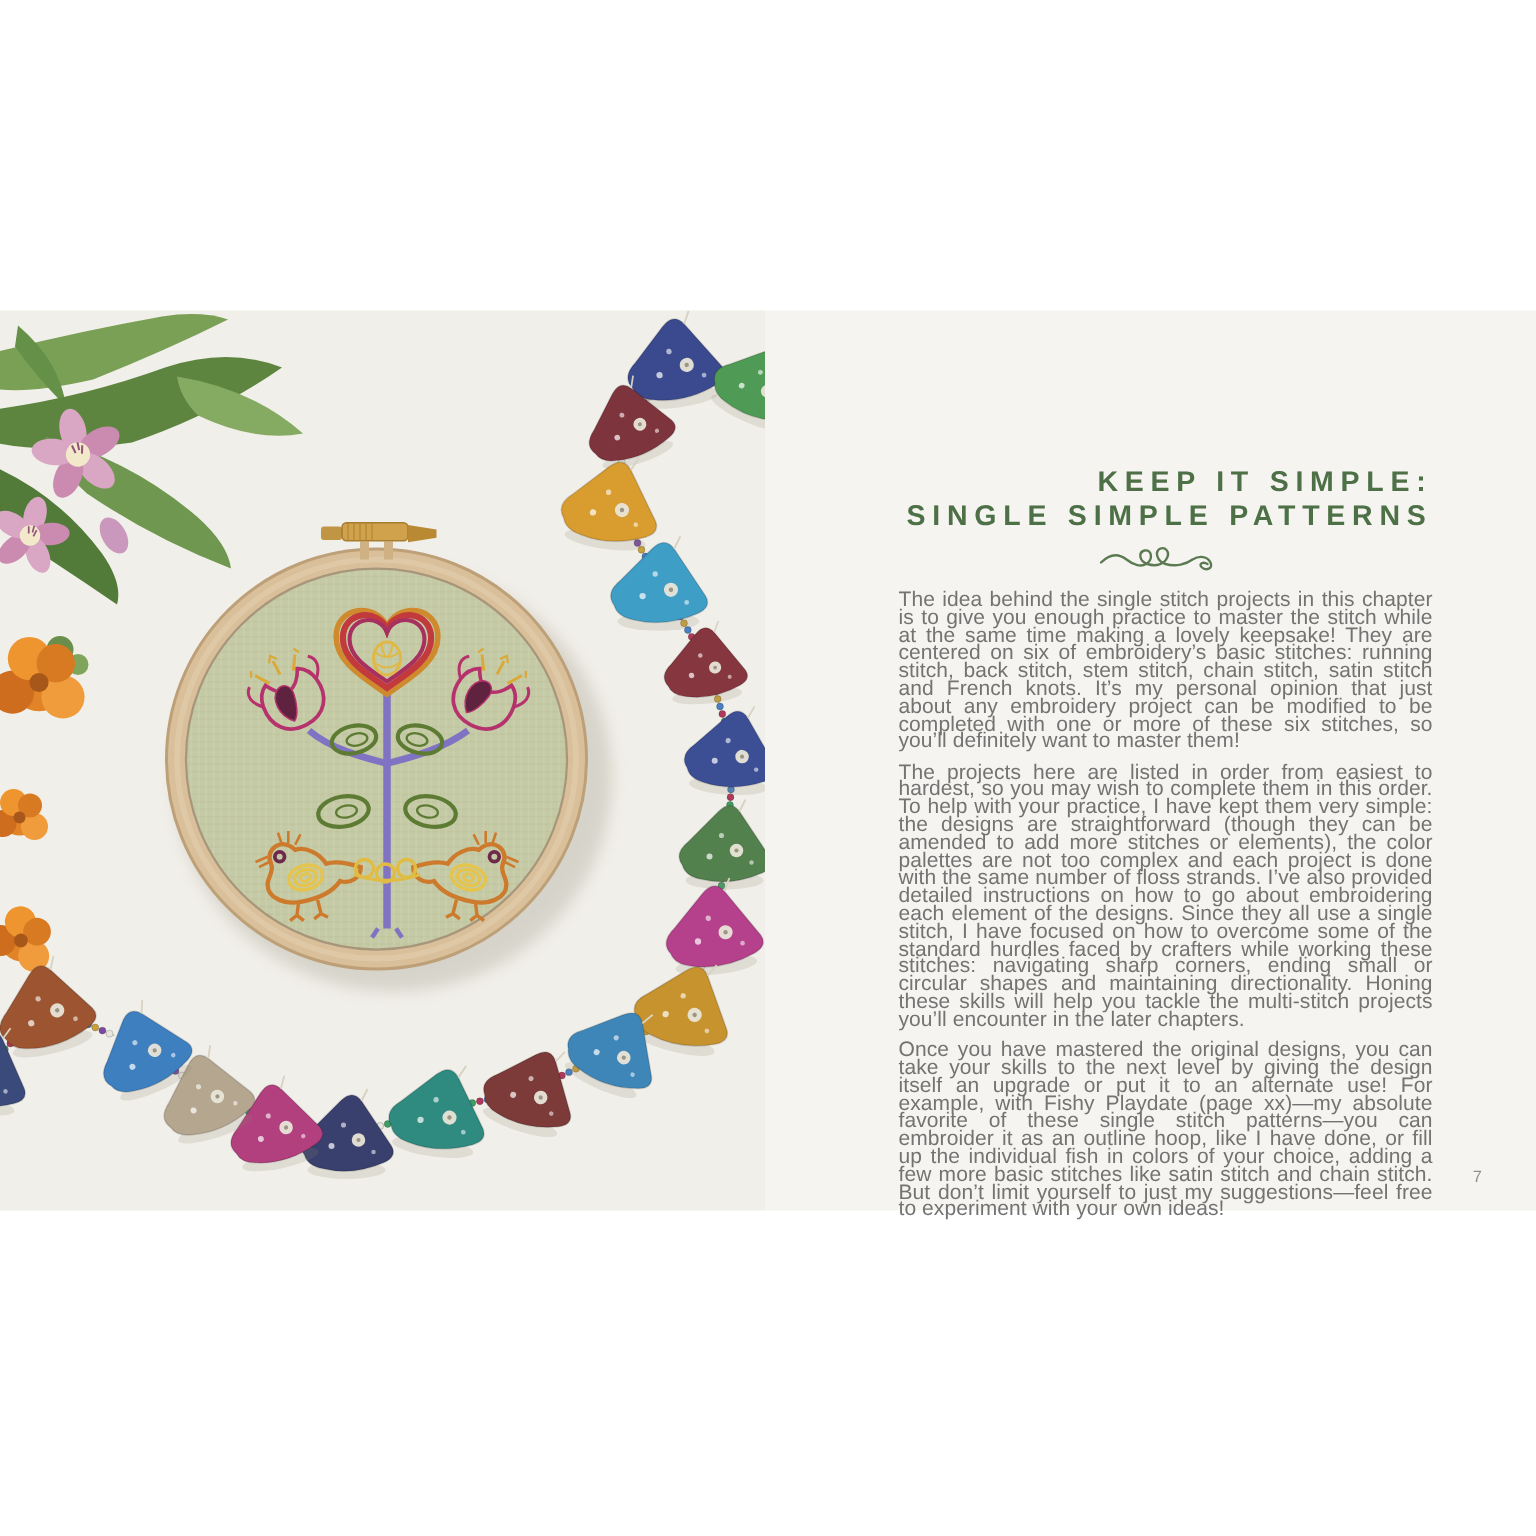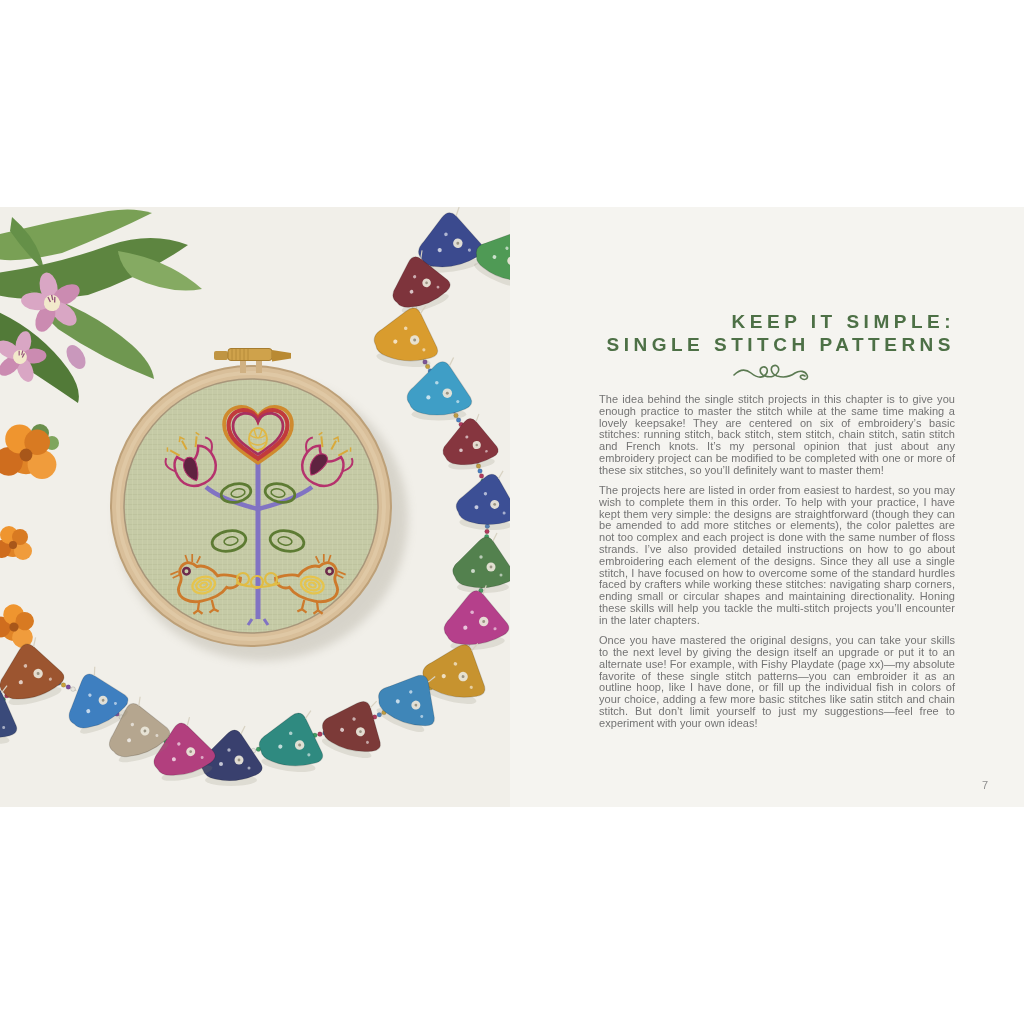--- a/index.html
+++ b/index.html
@@ -7,21 +7,21 @@
           font-family:"Liberation Sans",sans-serif;}
   .spread{position:absolute;top:207px;left:0;width:1024px;height:600px;}
   .page-left{position:absolute;left:0;top:0;width:510px;height:600px;background:#f1efe9;overflow:hidden;}
   .page-left svg{display:block;}
   .page-right{position:absolute;left:510px;top:0;width:514px;height:600px;background:#f5f4f0;}
   .column{position:absolute;left:89px;top:103px;width:356px;display:flex;flex-direction:column;align-items:flex-end;}
   .title{color:#4d7046;font-weight:bold;font-size:19px;line-height:23px;letter-spacing:4.5px;
          text-align:center;white-space:nowrap;}
   .squiggle{display:block;margin:6px auto 0;}
   .bodytext{margin-top:10px;width:356px;}
-  .bodytext p{margin:0 0 8.5px 0;font-size:11px;line-height:11.8px;color:#737373;
+  .bodytext p{margin:0 0 8.5px 0;font-size:14px;line-height:11.8px;color:#737373;
               text-align:justify;letter-spacing:0.05px;}
   .bodytext p:last-child{margin-bottom:12px;}
   .pagenum{position:absolute;top:572px;right:36px;font-size:11px;color:#8f8f8f;}
 </style>
 </head>
 <body>
 
 <div class="canvas">
   <div class="spread">
 
@@ -465,21 +465,21 @@
               <circle cx="16" cy="12" r="1.5" fill="rgba(255,255,255,0.55)"></circle>
               <path d="M8,-22 L12,-30" stroke="#d8d2c2" stroke-width="1.2"></path>
             </g>
           </g>
       </svg>
     </div>
 
     <div class="page-right">
       <div class="column">
         <div class="title">KEEP IT SIMPLE:</div>
-        <div class="title">SINGLE STITCH PATTERNS</div>
+        <div class="title">SINGLE SIMPLE PATTERNS</div>
         <svg class="squiggle" width="92" height="22" viewBox="0 0 92 22">
           <path d="M3,13 C9,7 15,7 20,11 C25,15 30,16 33,14 C38,11 37,4 32,5 C28,6 28,12 34,14 C40,16 45,14 47,10 C49,6 46,2 42,4 C39,6 40,12 46,14 C53,16 60,14 64,11 C69,8 74,9 76,13 C78,17 73,19 70,16 C68,14 71,12 74,14" fill="none" stroke="#5b7a52" stroke-width="1.6" stroke-linecap="round"></path>
         </svg>
         <div class="bodytext">
           <p>The idea behind the single stitch projects in this chapter is to give you enough practice to master the stitch while at the same time making a lovely keepsake! They are centered on six of embroidery’s basic stitches: running stitch, back stitch, stem stitch, chain stitch, satin stitch and French knots. It’s my personal opinion that just about any embroidery project can be modified to be completed with one or more of these six stitches, so you’ll definitely want to master them!</p>
           <p>The projects here are listed in order from easiest to hardest, so you may wish to complete them in this order. To help with your practice, I have kept them very simple: the designs are straightforward (though they can be amended to add more stitches or elements), the color palettes are not too complex and each project is done with the same number of floss strands. I’ve also provided detailed instructions on how to go about embroidering each element of the designs. Since they all use a single stitch, I have focused on how to overcome some of the standard hurdles faced by crafters while working these stitches: navigating sharp corners, ending small or circular shapes and maintaining directionality. Honing these skills will help you tackle the multi-stitch projects you’ll encounter in the later chapters.</p>
           <p>Once you have mastered the original designs, you can take your skills to the next level by giving the design itself an upgrade or put it to an alternate use! For example, with Fishy Playdate (page xx)—my absolute favorite of these single stitch patterns—you can embroider it as an outline hoop, like I have done, or fill up the individual fish in colors of your choice, adding a few more basic stitches like satin stitch and chain stitch. But don’t limit yourself to just my suggestions—feel free to experiment with your own ideas!</p>
         </div>
       </div>
       <div class="pagenum">7</div>

